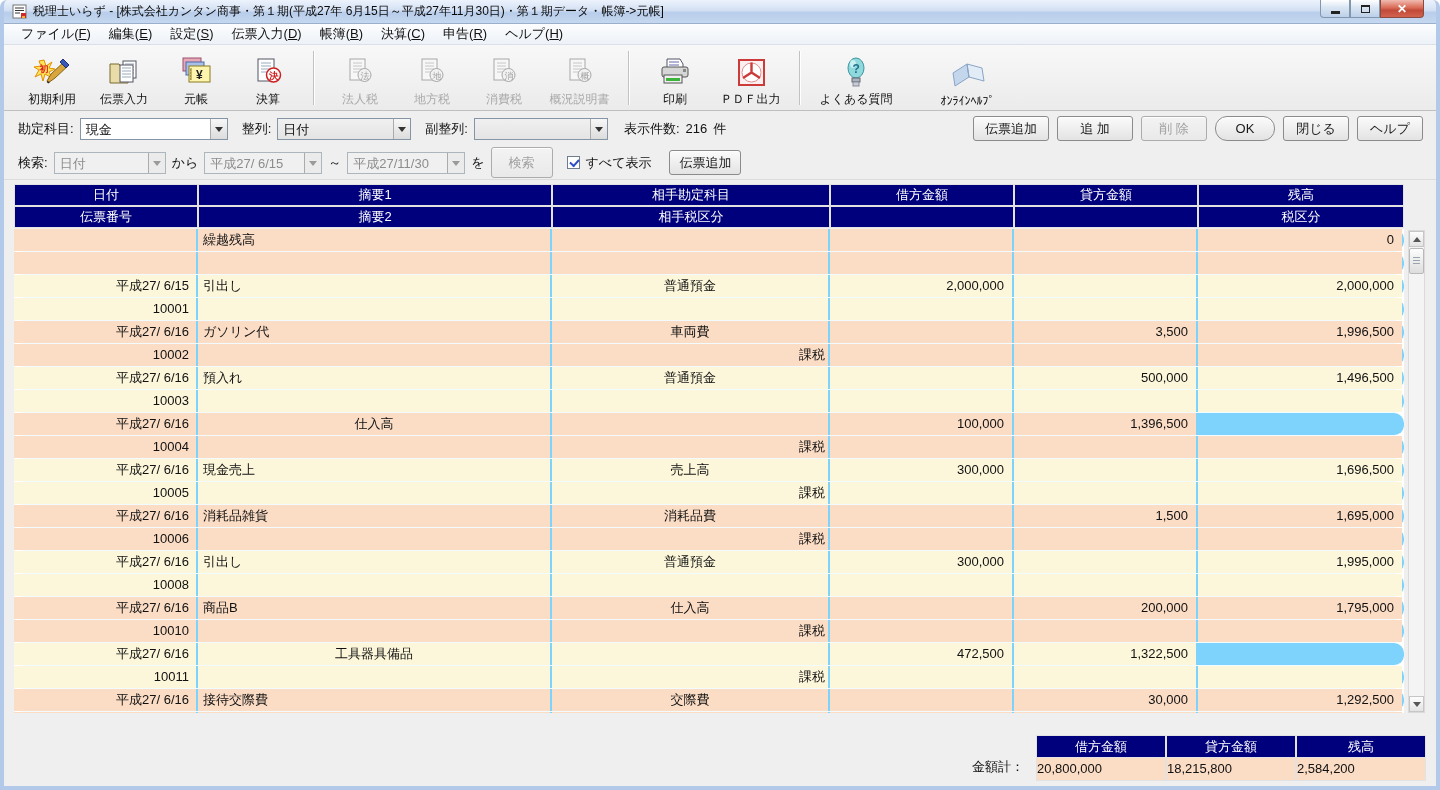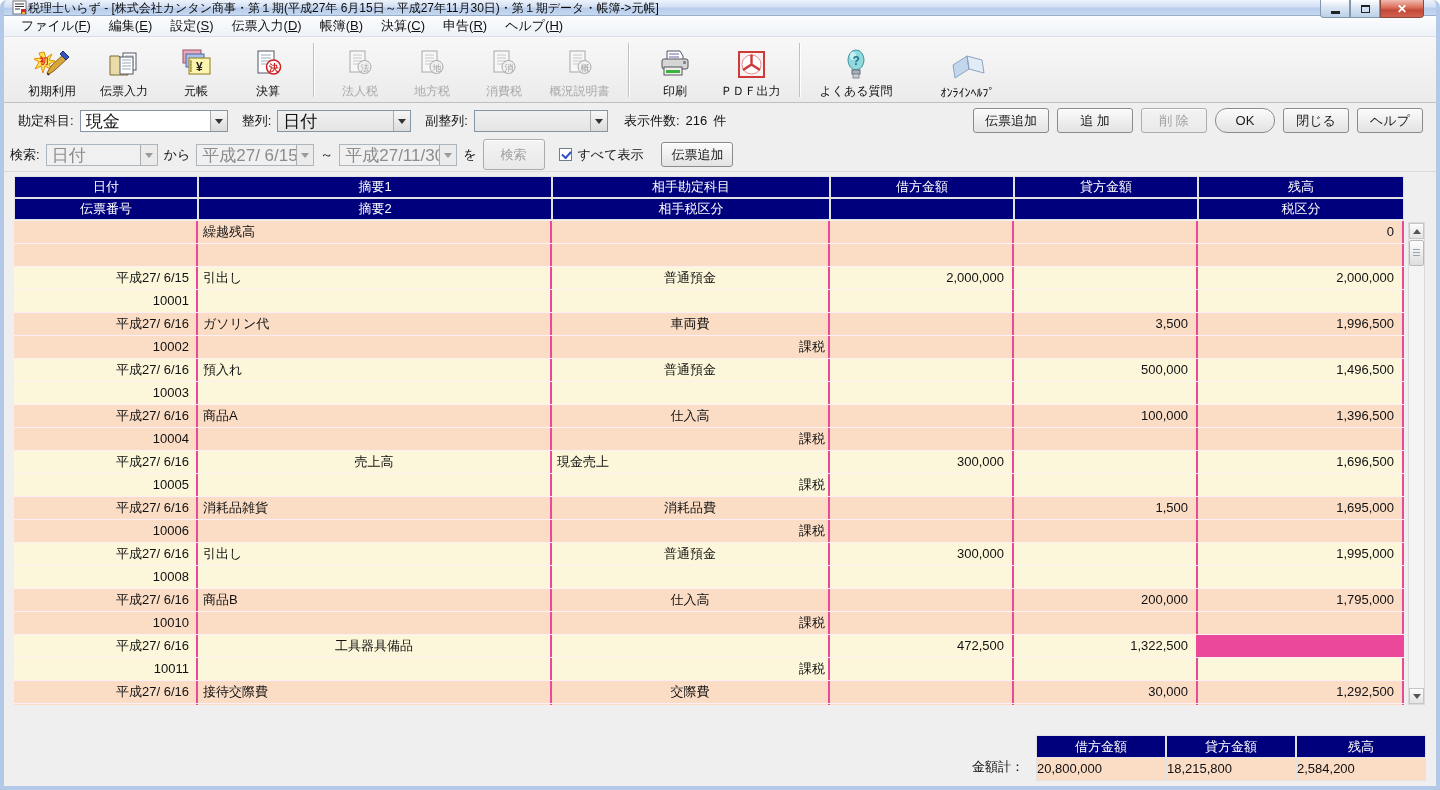--- a/index.html
+++ b/index.html
@@ -5,24 +5,24 @@
   html,body { margin:0; padding:0; background:#FFFFFF; }
   * { box-sizing:border-box; }
   .window {
     width:1440px; height:790px; position:relative;
     border:4px solid #B3C9EA; border-top:0; border-radius:7px 7px 0 0;
     background:#EFEFEF; overflow:hidden;
     font-family:"Liberation Sans","DejaVu Sans",sans-serif; font-size:13px; color:#111;
   }
   
   .titlebar {
-    height:16px; border-radius:6px 6px 0 0; position:relative;
+    height:24px; border-radius:6px 6px 0 0; position:relative;
     background:linear-gradient(#EDF3FC 0%, #D3E0F3 45%, #B8CDEB 55%, #C6D8F0 100%);
     border-bottom:1px solid #9AAFCB;
-    display:flex; padding:0 8px; 
+    display:flex; align-items:center; padding:0 8px; gap:5px;
   }
   .titlebar .title { font-size:12px; color:#0A0A0A; white-space:nowrap; overflow:hidden; }
   .win-controls { position:absolute; top:0; right:12px; display:flex; height:18px; }
   .wc { width:30px; height:18px; border:1px solid #8296AE; border-top:0;
         background:linear-gradient(#FFFFFF,#D9E5F3 45%,#BCD0E9);
         display:flex; align-items:center; justify-content:center; padding:0; }
   .wc.first { border-radius:0 0 0 4px; }
   .wc.close { width:44px; border-radius:0 0 4px 0; border-color:#8C4A3E;
         background:linear-gradient(#F0BBB1,#DA6C57 45%,#C14A38 60%,#D2624E);
         color:#FFF; font-weight:bold; font-size:12px; line-height:1; }
@@ -36,25 +36,25 @@
   
   .toolbar { height:66px; display:flex; align-items:center; padding:2px 4px 2px 12px;
     background:linear-gradient(#F8F8F8,#EBEBEB); border-bottom:1px solid #BFBFBF; }
   .tb-btn { background:none; border:0; height:60px; display:flex; flex-direction:column;
     align-items:center; justify-content:flex-end; gap:1px; font-size:12px; color:#111; padding:0 4px; }
   .tb-btn .ticon { height:38px; display:flex; align-items:flex-end; }
   .tb-btn.disabled { color:#A9A9A9; }
   .tb-sep { width:2px; height:54px; border-left:1px solid #C2C2C2; border-right:1px solid #FFF; margin:0 9px; }
   
   .row1 { height:35px; display:flex; align-items:center; padding:0 13px 0 14px; gap:6px; }
-  .row2 { height:34px; display:flex; align-items:center; padding:0 13px 0 6px; gap:6px;
+  .row2 { height:34px; display:flex; align-items:center; padding:0 13px 0 14px; gap:6px;
           border-bottom:1px solid #DCDCDC; }
   .lbl { white-space:nowrap; }
   .combo { height:22px; border:1px solid #8595A5; background:#FFF; display:inline-flex;
-           align-items:stretch; font-size:17px; }
+           align-items:stretch; font-size:13px; }
   .combo .val { flex:1; padding:1px 5px 0; white-space:nowrap; overflow:hidden; display:block; line-height:19px; }
   .combo .drop { width:17px; background:linear-gradient(#F7F7F7,#DCDCDC); border-left:1px solid #ABABAB;
            display:flex; align-items:center; justify-content:center; }
   .combo .drop::after { content:""; border:4px solid transparent; border-top:5px solid #333; margin-top:5px; }
   .combo.gray .val { background:linear-gradient(#F0F0F0,#E4E4E4); }
   .combo.disabled { border-color:#ADB5BD; }
   .combo.disabled .val { background:#F0F0F0; color:#8C8C8C; }
   .combo.disabled .drop { background:#EBEBEB; }
   .combo.disabled .drop::after { border-top-color:#9A9A9A; }
   .btn { height:25px; border:1px solid #8B8B8B; border-radius:3px; font-size:13px; color:#1A1A1A;
@@ -65,21 +65,21 @@
   .checkbox { width:13px; height:13px; background:#FFF; border:1px solid #6E7E8E; position:relative; }
   .checkbox.checked::after { content:""; position:absolute; left:2px; top:2px; width:7px; height:4px;
          border-left:2px solid #2E4FC4; border-bottom:2px solid #2E4FC4; transform:rotate(-48deg); }
   
   .table-wrap { margin:4px 0 0 10px; position:relative; width:1420px; }
   .grid-row { display:grid; grid-template-columns:182px 352px 276px 182px 182px 204px; column-gap:2px; }
   .thead { width:1390px; background:#E2E2E2; padding:1px; display:flex; flex-direction:column; gap:2px; }
   .thead .cell { background:#00007D; color:#FFF; height:20px; line-height:20px; text-align:center;
                  font-size:13px; overflow:hidden; }
   .tbody { width:1390px; height:484px; overflow:hidden; background:#FFF; margin-top:1px; }
-  .entry-row { height:23px; border-bottom:1px solid rgba(255,255,255,0.9); background:#ec4899; }
+  .entry-row { height:23px; border-bottom:1px solid rgba(255,255,255,0.9); background:#7dd3fc;border-radius:10px; }
   .entry-row .cell { line-height:22px; overflow:hidden; white-space:nowrap; }
   .tone-pink .cell { background:#FBDCC5; }
   .tone-yellow .cell { background:#FCF7DA; }
   .c0 { text-align:right; padding-right:7px; }
   .c1 { text-align:left; padding-left:5px; }
   .c2 { text-align:center; }
   .c2r { text-align:right; padding-right:3px; }
   .c3,.c4,.c5 { text-align:right; padding-right:8px; }
   
   .vscroll { position:absolute; left:1394px; top:46px; width:17px; height:483px;
@@ -413,38 +413,37 @@
         <div class="grid-row entry-row tone-yellow">
           <div class="cell c0">10003</div>
           <div class="cell c1"></div>
           <div class="cell c2r"></div>
           <div class="cell c3"></div>
           <div class="cell c4"></div>
           <div class="cell c5"></div>
         </div>
         <div class="grid-row entry-row tone-pink">
           <div class="cell c0">平成27/ 6/16</div>
-          <div class="cell c1">商品A</div>
           <div class="cell c2">仕入高</div>
           <div class="cell c3"></div>
           <div class="cell c4">100,000</div>
           <div class="cell c5">1,396,500</div>
         </div>
         <div class="grid-row entry-row tone-pink">
           <div class="cell c0">10004</div>
           <div class="cell c1"></div>
           <div class="cell c2r">課税</div>
           <div class="cell c3"></div>
           <div class="cell c4"></div>
           <div class="cell c5"></div>
         </div>
         <div class="grid-row entry-row tone-yellow">
           <div class="cell c0">平成27/ 6/16</div>
+          <div class="cell c1">現金売上</div>
           <div class="cell c2">売上高</div>
-          <div class="cell c1">現金売上</div>
           <div class="cell c3">300,000</div>
           <div class="cell c4"></div>
           <div class="cell c5">1,696,500</div>
         </div>
         <div class="grid-row entry-row tone-yellow">
           <div class="cell c0">10005</div>
           <div class="cell c1"></div>
           <div class="cell c2r">課税</div>
           <div class="cell c3"></div>
           <div class="cell c4"></div>

